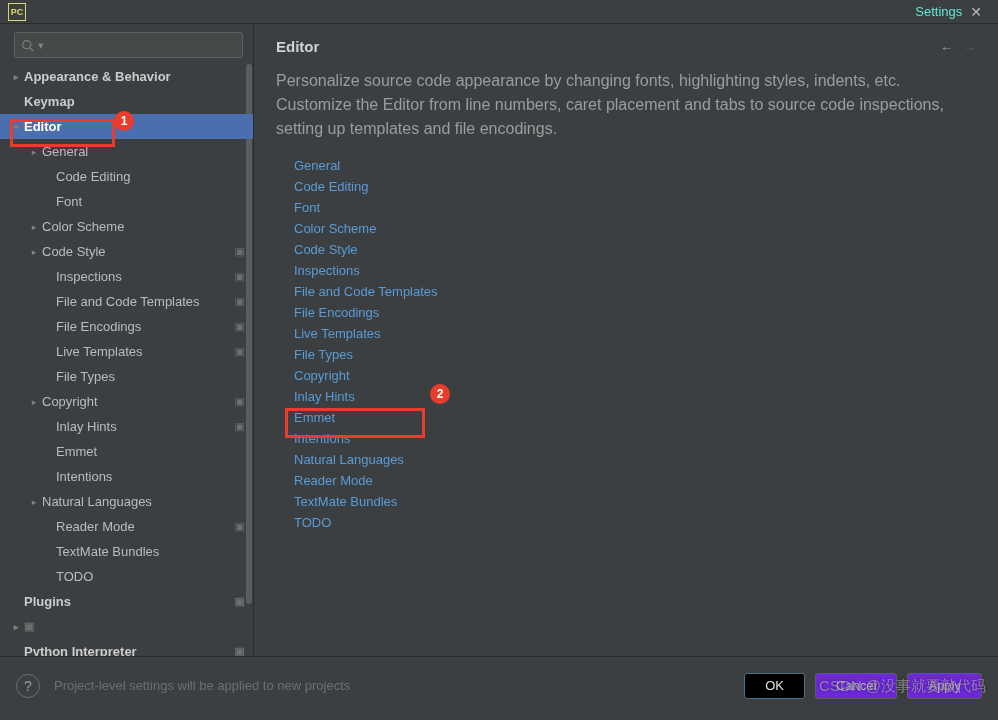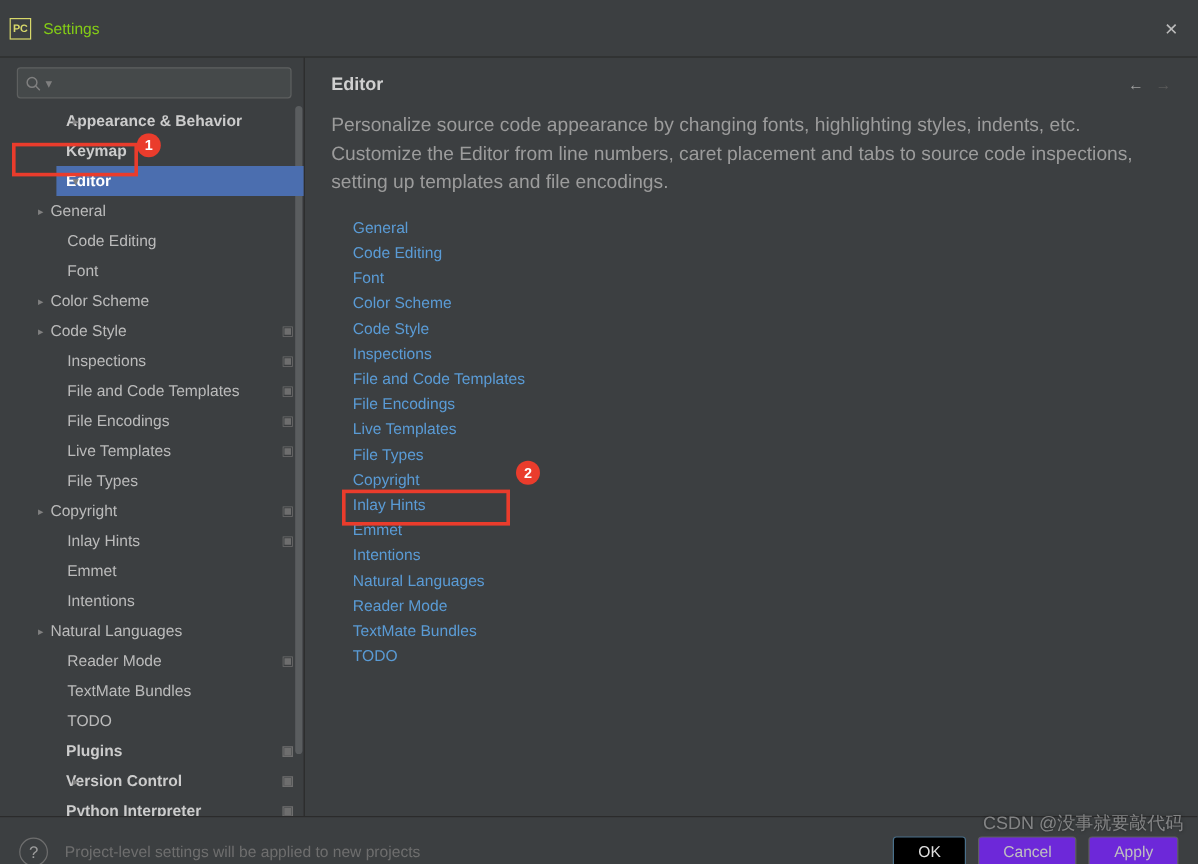--- a/index.html
+++ b/index.html
@@ -6,33 +6,34 @@
     body {
       width: 998px; height: 720px;
       font-family: "Segoe UI", Arial, sans-serif;
       font-size: 13px;
       background: #3c3f41;
       color: #bbbbbb;
       overflow: hidden;
       position: relative;
     }
     .titlebar {
-      height: 48px;
+      height: 24px;
       display: flex; align-items: center;
       padding: 0 8px;
       border-bottom: 1px solid #2b2b2b;
+      text-align: right;
     }
     .titlebar .logo {
       width: 18px; height: 18px;
       border: 1px solid #d8d86a;
       display: flex; align-items:center; justify-content:center;
       font-size: 9px; color:#d8d86a; font-weight:bold;
       margin-right: 10px;
     }
-    .titlebar .title { flex:1; color:#84cc16; font-size:13px;}
+    .titlebar .title { flex:1; color:#5eead4; font-size:13px;}
     .titlebar .close { color:#bbbbbb; font-size:14px; padding:4px 8px; cursor:pointer;}
     .main { display:flex; height: 632px; }
     .left {
       width: 254px;
       border-right:1px solid #2b2b2b;
       display:flex; flex-direction:column;
       position:relative;
     }
     .searchwrap { padding: 8px 10px 6px 14px; }
     .search {
@@ -53,21 +54,21 @@
       cursor:pointer;
       position:relative;
     }
     .tree-item.selected { background:#4b6eaf; color:#ffffff;}
     .tree-item .arrow { width:12px; display:inline-block; text-align:center; color:#808080; font-size:9px;}
     .tree-item .arrow.expanded::before { content:"▾"; }
     .tree-item .arrow.collapsed::before { content:"▸"; }
     .tree-item .arrow.none::before { content:""; }
     .tree-item .lbl { flex:1; overflow:hidden; text-overflow:ellipsis; white-space:nowrap;}
     .tree-item .badge { color:#6e6e6e; font-size:11px; }
-    .indent-0 { padding-left: 8px; margin-left: 47px; }
+    .indent-0 { padding-left: 24px; }
     .indent-1 { padding-left: 42px; }
     .indent-2 { padding-left: 56px; }
     .tree-item .arrow { position:absolute; }
     .indent-0 .arrow { left: 10px; }
     .indent-1 .arrow { left: 28px; }
     .indent-2 .arrow { left: 42px; }
     .top-level { font-weight:600; color:#cccccc;}
     .scrollbar-track {
       position:absolute; right:0; top:0; width:8px; height:100%;
       background:transparent;
@@ -235,21 +236,20 @@
           <span class="arrow none"></span>
           <span class="lbl">TODO</span>
         </div>
         <div class="tree-item indent-0 top-level">
           <span class="arrow none"></span>
           <span class="lbl">Plugins</span>
           <span class="badge">▣</span>
         </div>
         <div class="tree-item indent-0 top-level">
           <span class="arrow collapsed"></span>
-          <span class="lbl">Version Control</span>
           <span class="badge">▣</span>
         </div>
         <div class="tree-item indent-0 top-level">
           <span class="arrow none"></span>
           <span class="lbl">Python Interpreter</span>
           <span class="badge">▣</span>
         </div>
       </div>
   </div>
 

